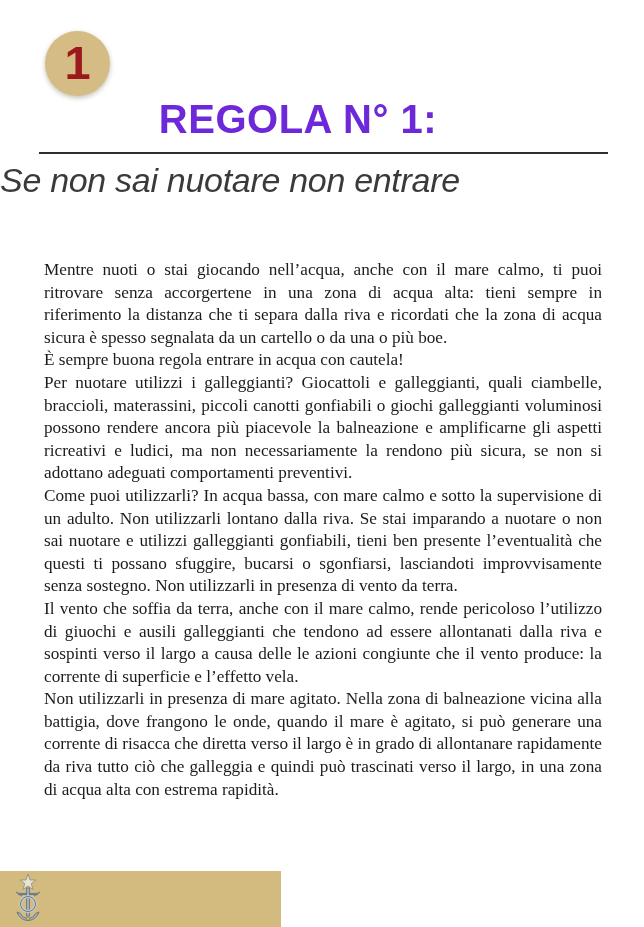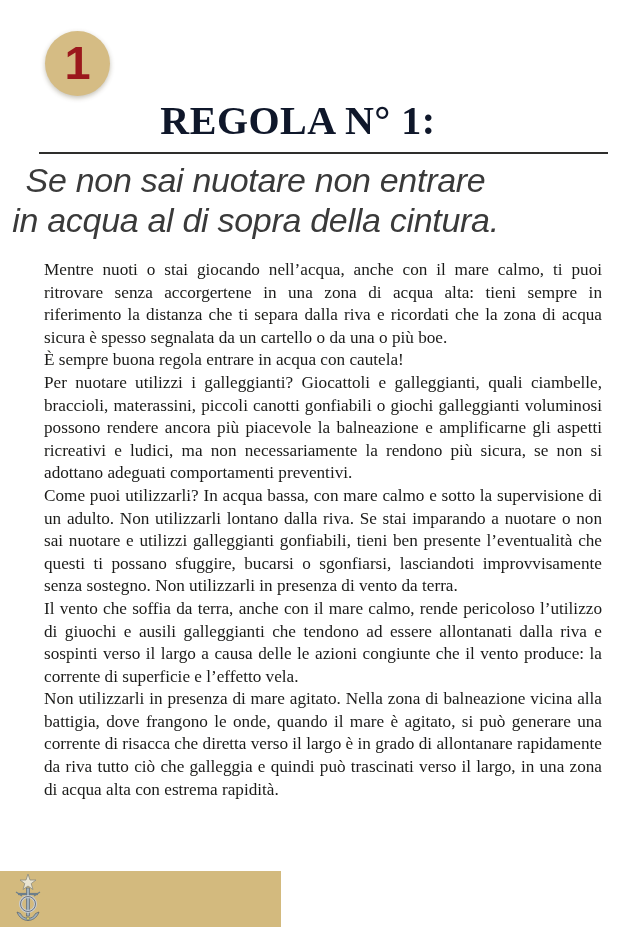--- a/index.html
+++ b/index.html
@@ -21,31 +21,30 @@
   }
   .badge span{
     font-family:"Liberation Sans", sans-serif;
     font-weight:700;font-size:47px;line-height:1;color:#9b181c;
     transform:translateY(-1px);
   }
   
   .title{
     position:absolute;top:97px;left:0;width:596px;
     text-align:center;
-    font-family:Liberation Serif, serif;
+    font-family:Liberation Sans, sans-serif;
     font-weight:700;font-size:40px;letter-spacing:.5px;
-    color:#0f172a;
+    color:#6d28d9;
   }
   .divider{
     position:absolute;top:152px;left:39px;width:569px;height:2px;
     background:#2e2e2c;
   }
   .subtitle{
     position:absolute;top:160px;left:0;width:511px;
-    text-align:center;
     font-family:"Liberation Sans", sans-serif;
     font-style:italic;font-size:34px;line-height:40px;
     letter-spacing:-.3px;color:#3a3a3a;
   }
   
   .body-text{
     position:absolute;top:259px;left:44px;width:558px;
     font-size:17.2px;line-height:22.6px;color:#1b1b19;
   }
   .body-text p{margin:0;text-align:justify;hyphens:auto;-webkit-hyphens:auto;}
@@ -99,21 +98,20 @@
 
 <div class="badge">
   <span>1</span>
 </div>
 
 <h1 class="title" style="margin:0;">REGOLA N° 1:</h1>
 <div class="divider"></div>
 
 <div class="subtitle">
   <div>Se non sai nuotare non entrare</div>
-  <div>in acqua al di sopra della cintura.</div>
 </div>
 
 <div class="body-text">
     <p>Mentre nuoti o stai giocando nell’acqua, anche con il mare calmo, ti puoi ritrovare senza accorgertene in una zona di acqua alta: tieni sempre in riferimento la distanza che ti separa dalla riva e ricordati che la zona di acqua sicura è spesso segnalata da un cartello o da una o più boe.</p>
     <p>È sempre buona regola entrare in acqua con cautela!</p>
     <p>Per nuotare utilizzi i galleggianti? Giocattoli e galleggianti, quali ciambelle, braccioli, materassini, piccoli canotti gonfiabili o giochi galleggianti voluminosi possono rendere ancora più piacevole la balneazione e amplificarne gli aspetti ricreativi e ludici, ma non necessariamente la rendono più sicura, se non si adottano adeguati comportamenti preventivi.</p>
     <p>Come puoi utilizzarli? In acqua bassa, con mare calmo e sotto la supervisione di un adulto. Non utilizzarli lontano dalla riva. Se stai imparando a nuotare o non sai nuotare e utilizzi galleggianti gonfiabili, tieni ben presente l’eventualità che questi ti possano sfuggire, bucarsi o sgonfiarsi, lasciandoti improvvisamente senza sostegno. Non utilizzarli in presenza di vento da terra.</p>
     <p>Il vento che soffia da terra, anche con il mare calmo, rende pericoloso l’utilizzo di giuochi e ausili galleggianti che tendono ad essere allontanati dalla riva e sospinti verso il largo a causa delle le azioni congiunte che il vento produce: la corrente di superficie e l’effetto vela.</p>
     <p>Non utilizzarli in presenza di mare agitato. Nella zona di balneazione vicina alla battigia, dove frangono le onde, quando il mare è agitato, si può generare una corrente di risacca che diretta verso il largo è in grado di allontanare rapidamente da riva tutto ciò che galleggia e quindi può trascinati verso il largo, in una zona di acqua alta con estrema rapidità.</p>
   </div>

